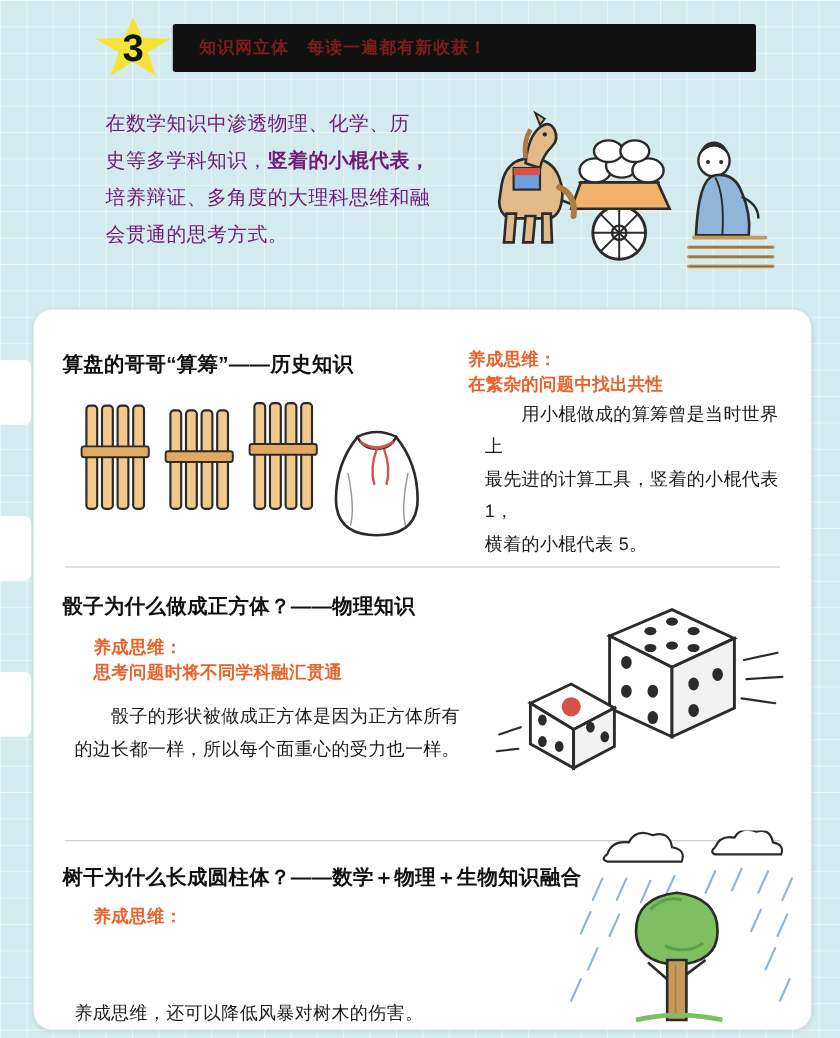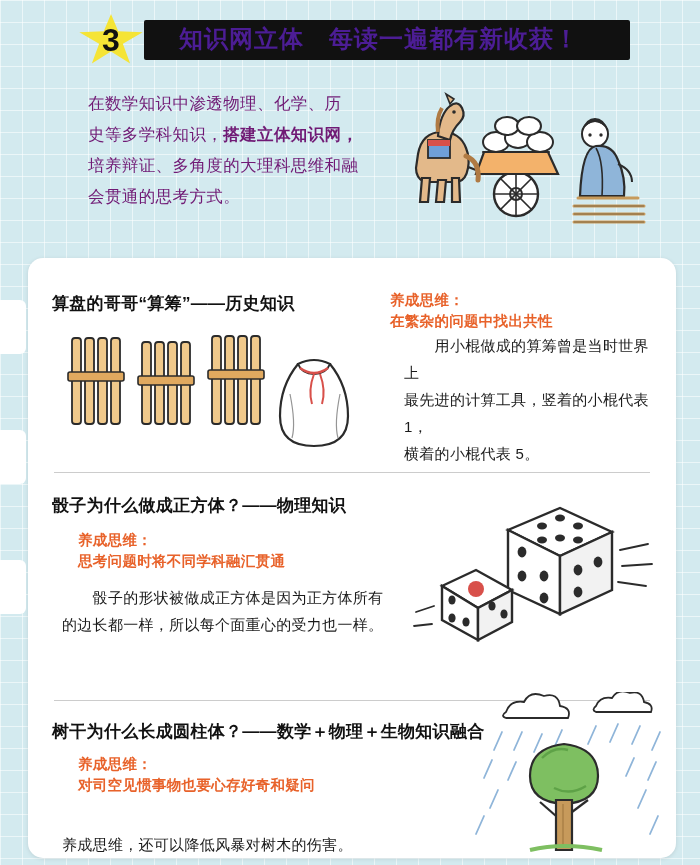--- a/index.html
+++ b/index.html
@@ -45,25 +45,25 @@
     position: absolute;
     left: 70px;
     top: 4px;
     width: 486px;
     height: 40px;
     background: #111111;
     border-radius: 2px;
   }
   .header-title {
     position: absolute;
-    left: 105px;
+    left: 92px;
     top: 11px;
     width: 450px;
-    color: #4c1d95;
-    font-size: 24px;
+    color: #7f1d1d;
+    font-size: 14px;
     font-weight: bold;
     letter-spacing: 1px;
     line-height: 24px;
     white-space: nowrap;
   }
   .star {
     position: absolute;
     left: 0px;
     top: 0px;
     width: 74px;
@@ -199,21 +199,21 @@
     <div class="header-bar"></div>
     <div class="header-title">知识网立体　每读一遍都有新收获！</div>
     <div class="star">
       <div class="star-shape"></div>
       <div class="star-num">3</div>
     </div>
   </div>
 
   <div class="intro">
     <span>在数学知识中渗透物理、化学、历</span><br>
-    <span>史等多学科知识，</span><b>搭建立体知识网，</b><br>
+    <span>史等多学科知识，</span><b>竖着的小棍代表，</b><br>
     <span>培养辩证、多角度的大理科思维和融</span><br>
     <span>会贯通的思考方式。</span>
   </div>
 
   <svg class="illus-horse" viewBox="0 0 250 160">
 
     <circle cx="118" cy="116" r="22" fill="#ffffff" stroke="#2b2b2b" stroke-width="2.4"></circle>
     <circle cx="118" cy="116" r="6" fill="#ffffff" stroke="#2b2b2b" stroke-width="2"></circle>
     <g stroke="#2b2b2b" stroke-width="1.6">
       <line x1="118" y1="94" x2="118" y2="138"></line>
@@ -388,21 +388,20 @@
         <span>　　骰子的形状被做成正方体是因为正方体所有</span><br>
         <span>的边长都一样，所以每个面重心的受力也一样。</span>
       </div>
     </div>
 
     <div class="section sec3">
       <div class="divider" style="top:0px"></div>
       <div class="sec-head" style="top:20px">树干为什么长成圆柱体？——数学＋物理＋生物知识融合</div>
       <div class="tip" style="left:50px; top:54px">
         <span class="tip-label">养成思维：</span>
-        <span class="tip-text">对司空见惯事物也要心存好奇和疑问</span>
       </div>
 
       <svg class="illus" style="left:418px; top:-8px; width:230px; height:166px" viewBox="0 0 230 166">
 
         <g fill="#ffffff" stroke="#2b2b2b" stroke-width="1.8">
           <path d="M60 20 q4 -12 18 -10 q6 -12 20 -6 q14 -4 16 10 q12 2 8 12 l-62 0 q-6 -2 0 -6 z"></path>
           <path d="M150 14 q4 -10 16 -8 q6 -10 18 -5 q12 -3 14 9 q10 2 7 10 l-55 0 q-5 -2 0 -6 z"></path>
         </g>
 
         <g stroke="#8fb5d9" stroke-width="1.8" stroke-linecap="round">

